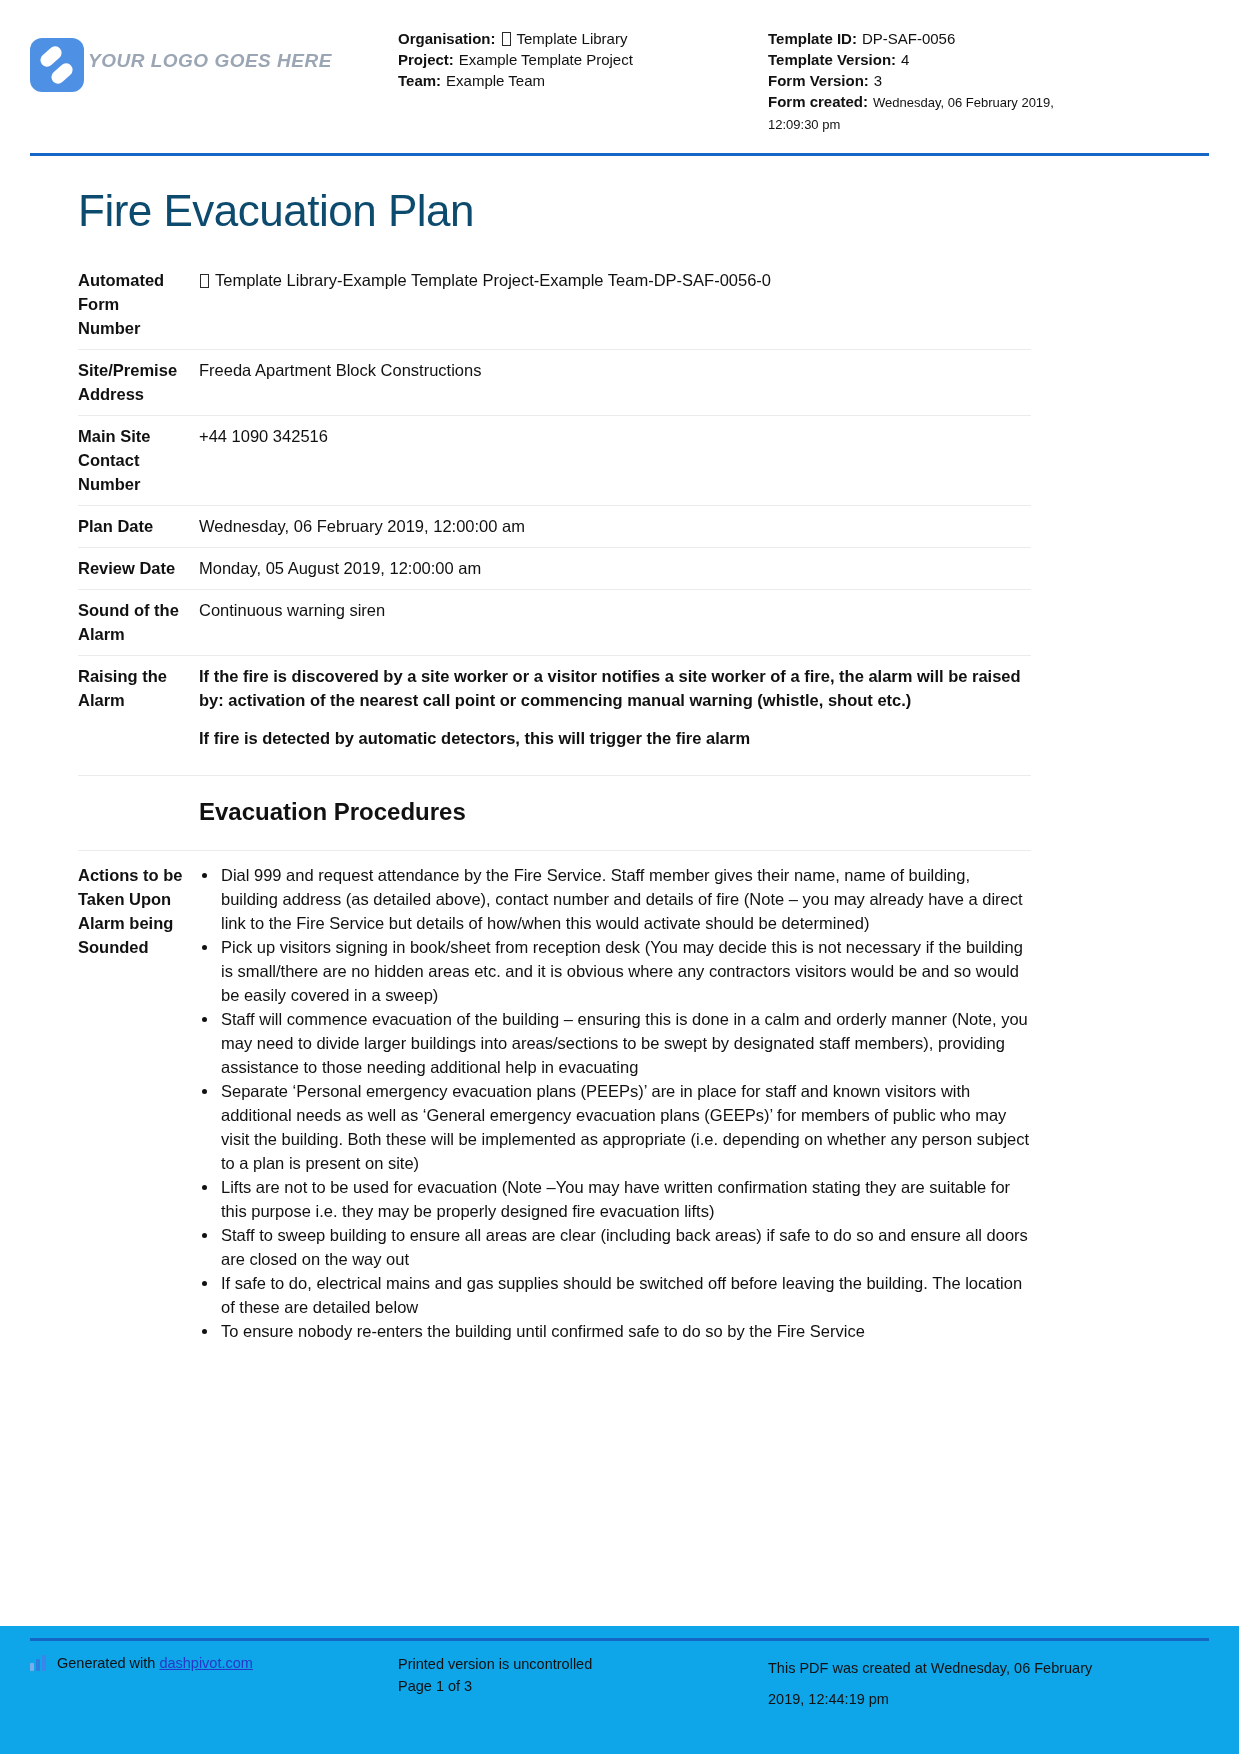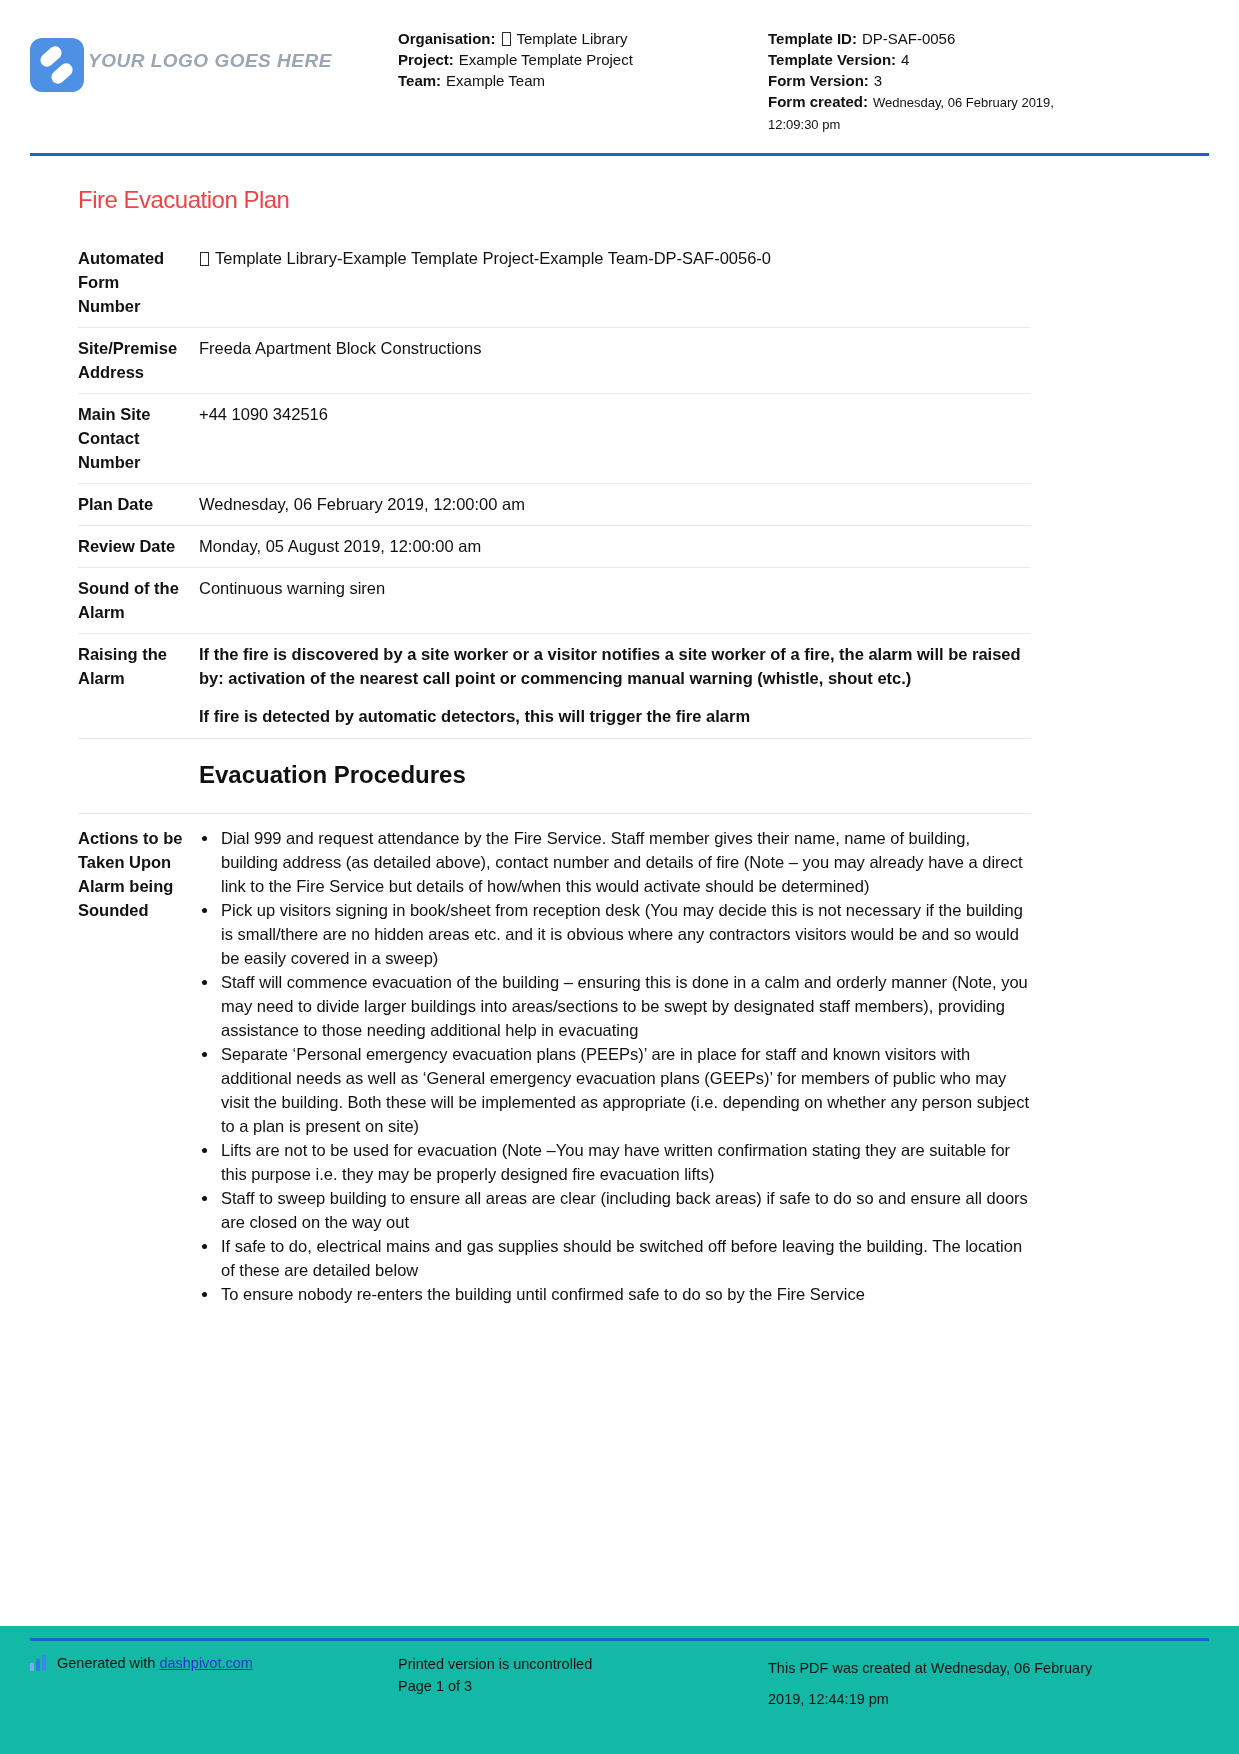--- a/index.html
+++ b/index.html
@@ -44,41 +44,41 @@
   
   .tofu {
     display: inline-block; width: 9px; height: 14px;
     border: 1.5px solid #2a2a2a; margin: 0 6px 0 1px;
     vertical-align: -2px;
   }
 
   
   .content { margin-left: 78px; width: 953px; }
   h1 {
-    margin: 30px 0 24px; font-size: 24px; font-weight: 400;
-    letter-spacing: -0.5px; color: #ef4444;
+    margin: 30px 0 24px; font-size: 44px; font-weight: 400;
+    letter-spacing: -0.5px; color: #0c4a6e;
   }
   .frow {
     display: grid; grid-template-columns: 115px 1fr; column-gap: 52px;
     padding: 8px 0 9px; border-bottom: 1px solid #ebebeb;
     font-size: 16.5px; line-height: 24px; gap: 6px;
   }
   .flabel { font-weight: 700; white-space: pre-line; }
   .fvalue p { margin: 0 0 14px; font-weight: 700; }
-  .fvalue p:last-child { margin-bottom: 1px; }
+  .fvalue p:last-child { margin-bottom: 16px; }
   .heading-row { padding: 24px 0 26px; }
   .heading-row h2 { margin: 0; font-size: 24px; font-weight: 700; }
   .actions { border-bottom: none; padding-top: 12px; }
   .actions ul { margin: 0; padding-left: 20px; }
   .actions li { padding-left: 2px; }
 
   
   footer {
     position: absolute; left: 0; right: 0; bottom: 0;
-    height: 128px; background: #14b8a6; padding-top: 12px;
+    height: 128px; background: #0ea5e9; padding-top: 12px;
     font-size: 14.5px;
   }
   .f-left  { position: absolute; left: 30px;  top: 29px; display: flex; align-items: center; }
   .f-center{ position: absolute; left: 398px; top: 27px; line-height: 22px; }
   .f-right { position: absolute; left: 768px; top: 27px; width: 350px; line-height: 31px; }
   .bars { display: inline-flex; align-items: flex-end; margin-right: 9px; }
   .bars i { display: block; width: 4px; border-radius: 1px; margin-right: 2px; }
   .bars .b1 { height: 8px;  background: #7aadea; }
   .bars .b2 { height: 12px; background: #2f7ce0; }
   .bars .b3 { height: 16px; background: #3a86ea; }

